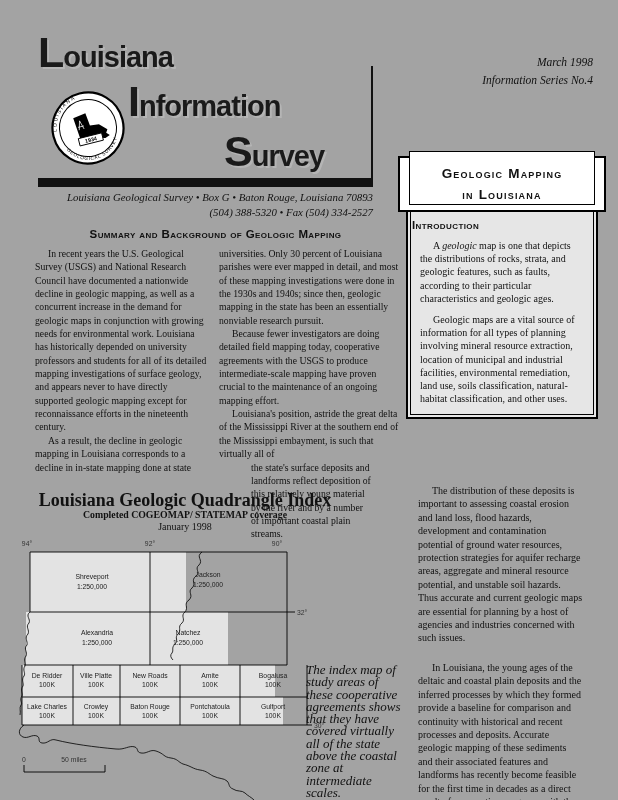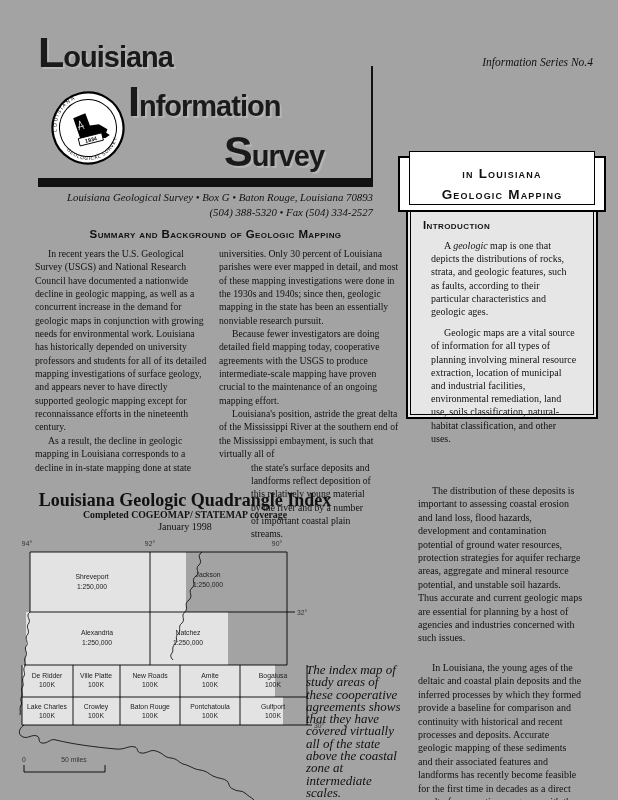--- a/index.html
+++ b/index.html
@@ -48,21 +48,21 @@
   #sb-titlebox{position:absolute;left:398px;top:156px;width:204px;height:52px;
       background:#fff;border:2px solid #000;z-index:3;}
   #sb-titlebox::before{content:"";position:absolute;top:-7px;left:9px;right:9px;height:100%;
       border:1.5px solid #000;background:#fff;z-index:-1;}
   .sb-title-line{text-align:center;font-family:"Liberation Sans",sans-serif;font-weight:bold;
       font-size:13.5px;font-variant:small-caps;letter-spacing:1.2px;line-height:21px;}
   .sb-title-line:first-child{margin-top:5px;}
   #sb-graybox{position:absolute;left:406px;top:182px;width:188px;height:233px;
       border:2px solid #000;z-index:2;}
   #sb-graybox .inner{position:absolute;left:2px;top:2px;right:2px;bottom:2px;
-      border:1px solid #000;padding:32px 8px 4px 12px;box-sizing:border-box;}
+      border:1px solid #000;padding:32px 8px 4px 1px;box-sizing:border-box;}
   #sb-intro-heading{font-family:"Liberation Sans",sans-serif;font-weight:bold;font-size:11.5px;
       font-variant:small-caps;letter-spacing:.4px;margin:0 0 2px 0;}
   .sb-p{margin:8px;font-size:10px;line-height:13.2px;text-indent:13px;}
   #sb-body{position:absolute;left:402px;top:468px;width:197px;}
   #sb-body p{margin:16px;font-size:10px;line-height:13.4px;text-indent:14px;}
 </style>
 </head>
 <body>
 
 <div id="page">
@@ -89,20 +89,21 @@
       <path d="M29,38 l2.5,-9 2.5,9 m-5.5,-3 h6" stroke="#fff" stroke-width="0.7" fill="none"></path>
       <rect x="26" y="46" width="24" height="7.5" fill="#fff" stroke="#000" stroke-width="0.9"></rect>
       <text x="38" y="52" text-anchor="middle" font-family="Liberation Sans,sans-serif" font-weight="bold" font-size="5.4">1934</text>
     </g>
   </svg>
 
   <div id="mast-rule-v"></div>
   <div id="mast-bar" style="background: rgb(17, 17, 17);"></div>
 
   <div id="issue">
+    <div>March 1998</div>
     <div>Information Series No.4</div>
   </div>
 
   <div id="address">
     <div>Louisiana Geological Survey  •  Box G  •  Baton Rouge, Louisiana 70893</div>
     <div>(504) 388-5320  •  Fax (504) 334-2527</div>
   </div>
 
   <div id="article-heading">Summary and Background of Geologic Mapping</div>
 
@@ -204,22 +205,22 @@
     <path stroke="#000" stroke-width="0.8" fill="none" d="M12,191 c-6,4 -6,10 -1,12 c5,2 9,-3 14,-1 c4,2 0,6 5,7 c6,1 8,-5 14,-3 c16,4 38,7 60,9 c9,1 13,-4 19,-2 c4,2 1,5 6,6 c6,1 9,-4 15,-2 c9,3 7,6 15,7 c7,1 7,4 12,6 c8,2 10,5 17,6 c7,1 9,4 13,6 c6,3 11,2 14,5 c3,3 1,6 6,8 c4,3 9,1 12,4 c3,3 6,4 9,7 c2,3 0,6 4,9 c4,3 9,1 11,4 l4,5 l6,-2 l-1,5 l6,-1 l-3,5 l6,1 l-5,4 l5,3"></path>
 
     <text class="mdeg" x="12" y="228" text-anchor="middle">0</text>
     <text class="mdeg" x="62" y="228" text-anchor="middle">50 miles</text>
     <path d="M12,231 V238 H93 V231" stroke="#000" stroke-width="0.9" fill="none"></path>
   </svg>
 
   <div id="map-caption">The index map of study areas of these cooperative agreements shows that they have covered virtually all of the state above the coastal zone at intermediate scales.</div>
 
   <div id="sb-titlebox">
+    <div class="sb-title-line">Geologic Mapping</div>
     <div class="sb-title-line">in Louisiana</div>
-    <div class="sb-title-line">Geologic Mapping</div>
   </div>
 
   <div id="sb-graybox" style="background: rgb(230, 230, 230);">
     <div class="inner">
       <div id="sb-intro-heading">Introduction</div>
       <p class="sb-p"><span>A </span><em>geologic</em><span> map is one that depicts the distributions of rocks, strata, and geologic features, such as faults, according to their particular characteristics and geologic ages.</span></p>
       <p class="sb-p">Geologic maps are a vital source of information for all types of planning involving mineral resource extraction, location of municipal and industrial facilities, environmental remediation, land use, soils classification, natural-habitat classification, and other uses.</p>
     </div>
   </div>
 

